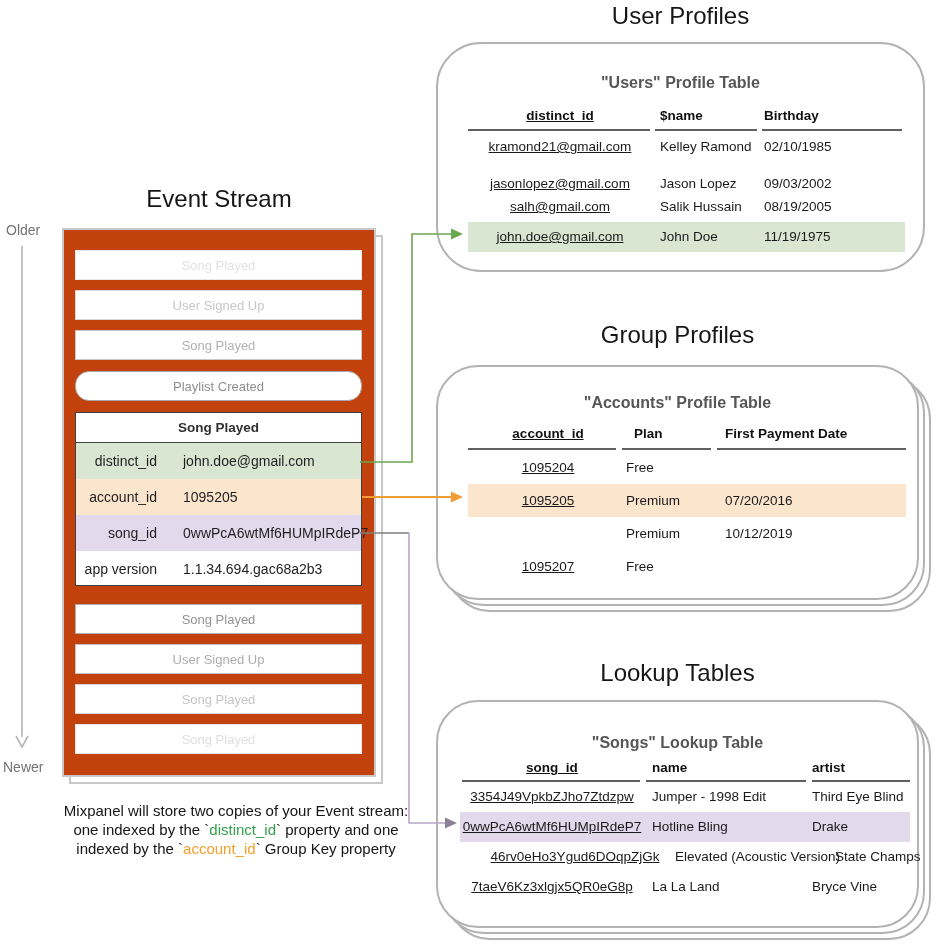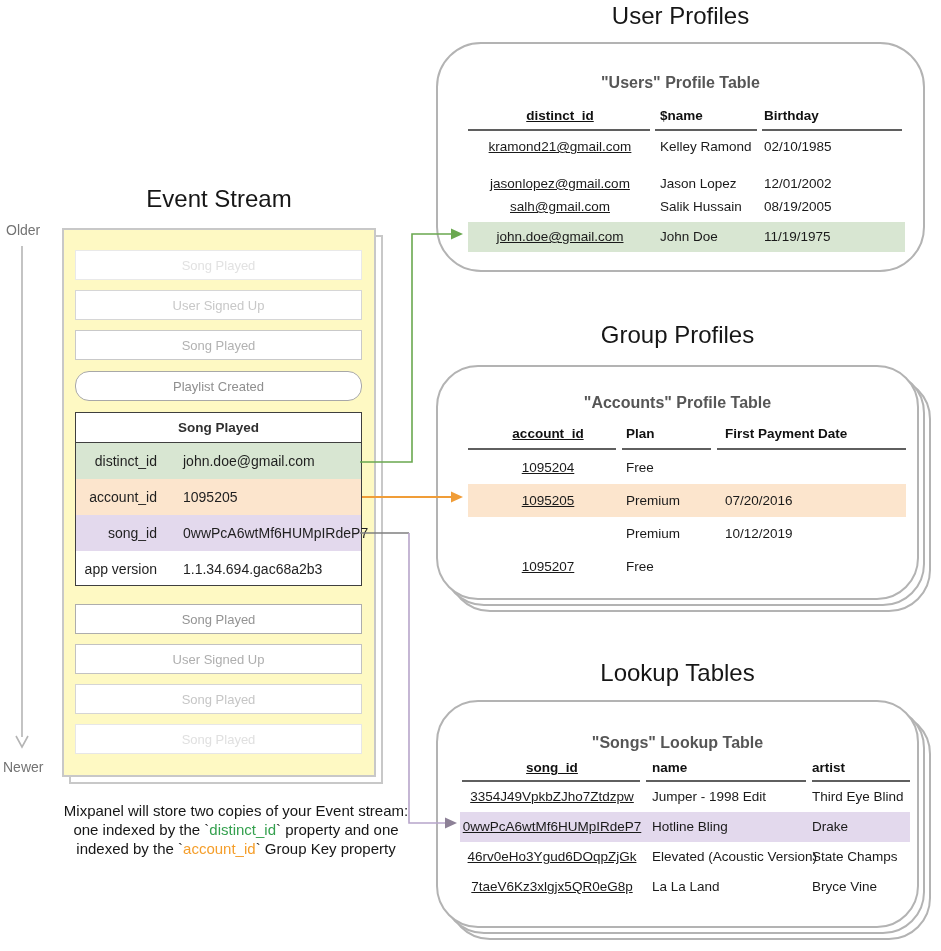--- a/index.html
+++ b/index.html
@@ -6,21 +6,21 @@
   html,body { width:941px; height:951px; background:#fff;
     font-family:"Liberation Sans", sans-serif; color:#1a1a1a; }
   .stage { position:relative; width:941px; height:951px; overflow:hidden; }
 
   
   .section-title { position:absolute; font-size:24px; color:#161616; text-align:center; }
 
   
   .es-layer { position:absolute; background:#fff; border:2px solid #c8c8c8; }
   .es-container { position:absolute; left:62px; top:228px; width:314px; height:549px;
-    background:#fef9c3; border:2px solid #c8c8c8; }
+    background:#c2410c; border:2px solid #c8c8c8; }
   .axis-label { position:absolute; font-size:14px; color:#737373; }
 
   .ev { position:absolute; left:11px; width:287px; height:30px; border:1px solid;
     display:flex; align-items:center; justify-content:center; font-size:13px; background:#fff; }
   .b1 { border-color:#e9e9e9; color:#e2e2e2; }
   .b2 { border-color:#d6d6d6; color:#c8c8c8; }
   .b3 { border-color:#c9c9c9; color:#b2b2b2; }
   .b4 { border-color:#a8a8a8; color:#8f8f8f;border-radius:14px; }
   .a1 { border-color:#adadad; color:#949494; }
   .a2 { border-color:#c2c2c2; color:#aeaeae; }
@@ -154,40 +154,40 @@
     <div class="rule" style="left:324px; top:85px; width:140px;"></div>
 
     <div class="trow users-row" style="top:88px;">
       <span class="cell c1 key">kramond21@gmail.com</span>
       <span class="cell c2">Kelley Ramond</span>
       <span class="cell c3">02/10/1985</span>
     </div>
     <div class="trow users-row" style="top:118px;margin-top:7px;">
       <span class="cell c1 key">jasonlopez@gmail.com</span>
       <span class="cell c2">Jason Lopez</span>
-      <span class="cell c3">12/01/2002</span>
+      <span class="cell c3">09/03/2002</span>
     </div>
     <div class="trow users-row" style="top:148px;">
       <span class="cell c1 key">salh@gmail.com</span>
       <span class="cell c2">Salik Hussain</span>
       <span class="cell c3">08/19/2005</span>
     </div>
     <div class="trow users-row hl-green" style="top:178px;">
       <span class="cell c1 key">john.doe@gmail.com</span>
       <span class="cell c2">John Doe</span>
       <span class="cell c3">11/19/1975</span>
     </div>
   </div>
 
   <div class="card-layer" style="left:448px; top:377px; width:483px; height:235px; border-radius:42px;"></div>
   <div class="card-layer" style="left:442px; top:371px; width:483px; height:235px; border-radius:42px;"></div>
   <div class="card" style="left:436px; top:365px; width:483px; height:235px; border-radius:42px;">
     <div class="card-title" style="top:27px;">"Accounts" Profile Table</div>
     <div class="th center key" style="left:30px; top:59px; width:160px;">account_id</div>
-    <div class="th" style="left:188px; top:59px;">Plan</div>
+    <div class="th" style="left:196px; top:59px;">Plan</div>
     <div class="th" style="left:287px; top:59px;">First Payment Date</div>
     <div class="rule" style="left:30px;  top:81px; width:148px;"></div>
     <div class="rule" style="left:184px; top:81px; width:89px;"></div>
     <div class="rule" style="left:279px; top:81px; width:189px;"></div>
 
     <div class="trow acct-row" style="top:84px;">
       <span class="cell c1 key">1095204</span>
       <span class="cell c2">Free</span>
       <span class="cell c3"></span>
     </div>
@@ -221,21 +221,21 @@
     <div class="trow song-row" style="top:80px;">
       <span class="cell c1 key">3354J49VpkbZJho7Ztdzpw</span>
       <span class="cell c2">Jumper - 1998 Edit</span>
       <span class="cell c3">Third Eye Blind</span>
     </div>
     <div class="trow song-row hl-purple" style="top:110px; left:22px; width:450px;">
       <span class="cell c1 key" style="left:2px;">0wwPcA6wtMf6HUMpIRdeP7</span>
       <span class="cell c2" style="left:192px;">Hotline Bling</span>
       <span class="cell c3" style="left:352px;">Drake</span>
     </div>
-    <div class="trow song-row" style="top:140px;">
+    <div class="trow song-row" style="top:140px;margin-left:23px;">
       <span class="cell c1 key">46rv0eHo3Ygud6DOqpZjGk</span>
       <span class="cell c2">Elevated (Acoustic Version)</span>
       <span class="cell c3">State Champs</span>
     </div>
     <div class="trow song-row" style="top:170px;">
       <span class="cell c1 key">7taeV6Kz3xlgjx5QR0eG8p</span>
       <span class="cell c2">La La Land</span>
       <span class="cell c3">Bryce Vine</span>
     </div>
   </div>

